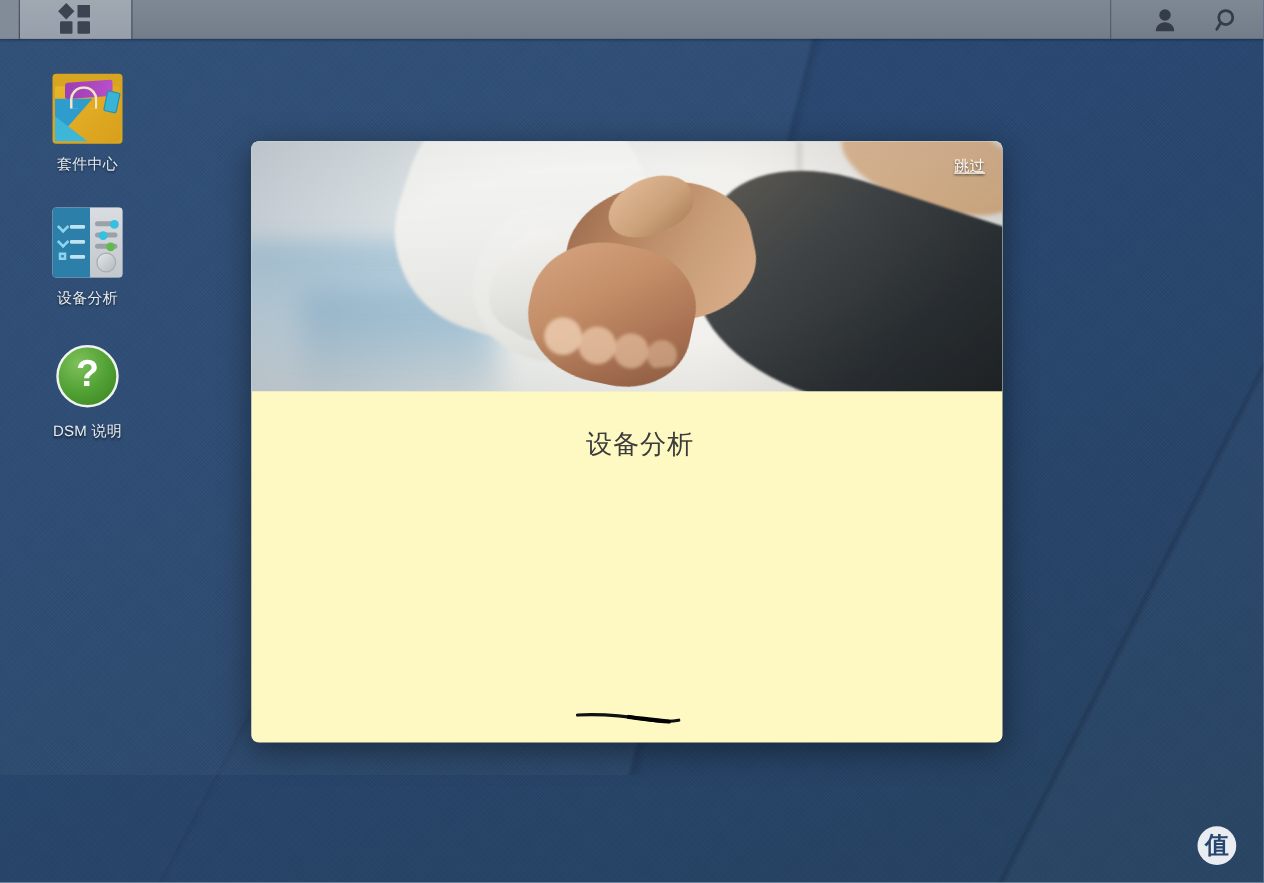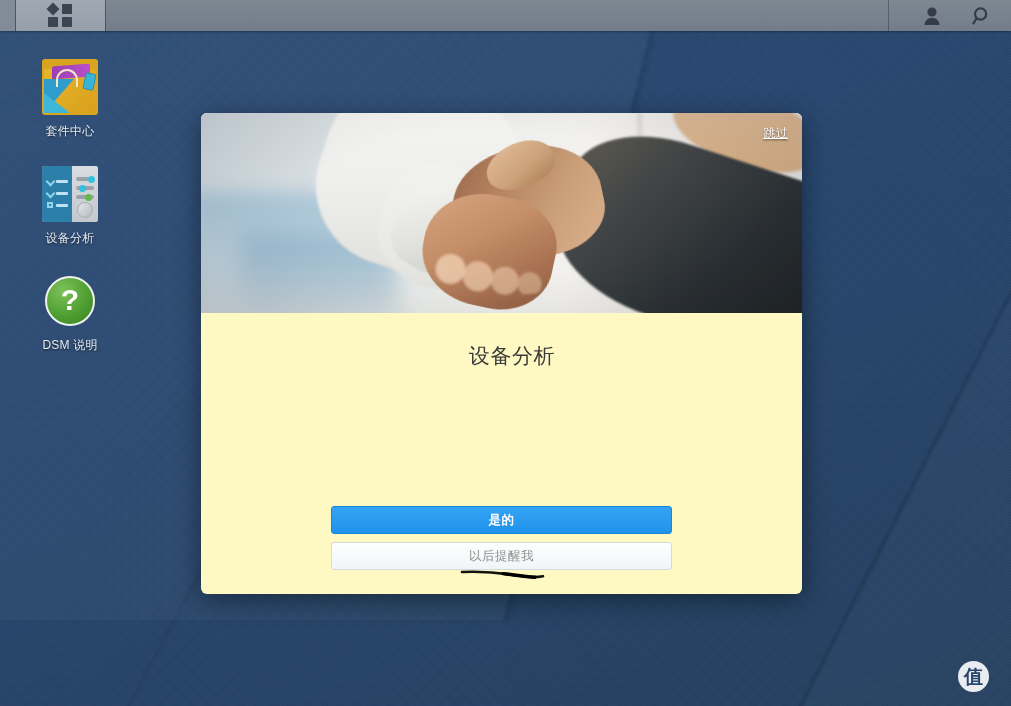--- a/index.html
+++ b/index.html
@@ -522,24 +522,20 @@
       <div class="thumb"></div>
       <div class="knuckles"></div>
       <div class="vignette"></div>
       <span class="skip-link">跳过</span>
     </div>
 
     <div class="dlg-body">
       <div class="dlg-title">设备分析</div>
     </div>
 
-    <div class="dlg-actions">
-      <div class="btn btn-primary">是的</div>
-      <div class="btn btn-secondary">以后提醒我</div>
-    </div>
 
   </div>
 
   <svg class="annotation" viewBox="0 0 100 22">
     <path d="M7 10 C 24 9.2, 44 10.5, 62 13.5 C 72 15.2, 80 15.8, 88 14.2" fill="none" stroke="#111111" stroke-width="2.6" stroke-linecap="round"></path>
     <path d="M48 11.6 C 60 13, 70 14.6, 80 15.2" fill="none" stroke="#000000" stroke-width="3.4" stroke-linecap="round"></path>
   </svg>
 
   <div class="watermark">
     <span class="wm-logo">值</span>

